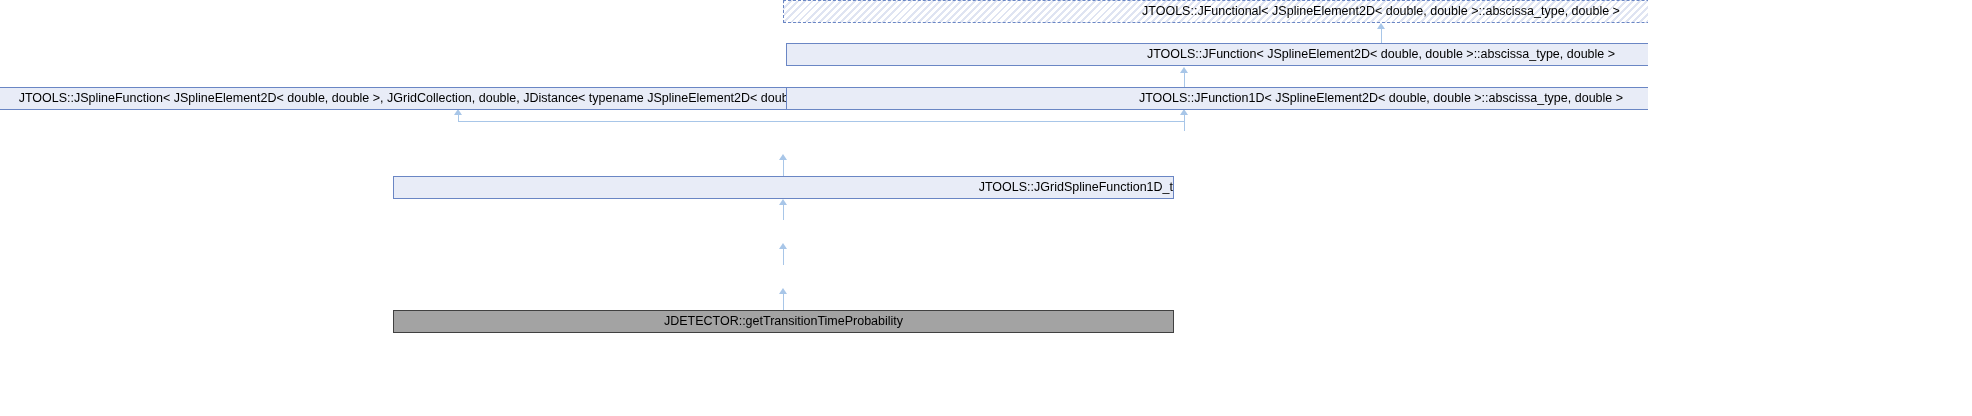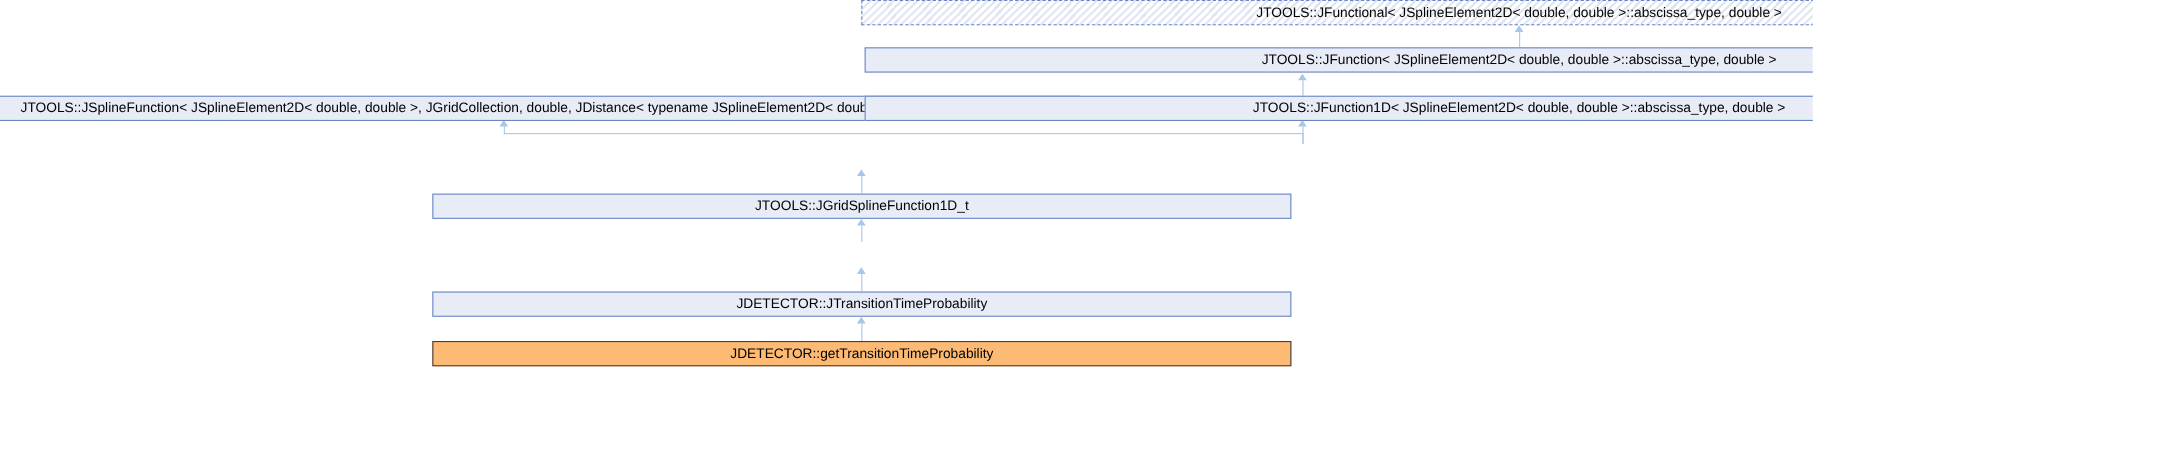--- a/index.html
+++ b/index.html
@@ -25,21 +25,21 @@
     text-align: center;
     font-size: 12.5px;
     color: #000000;
     white-space: nowrap;
     overflow: hidden;
     background: #e8ecf7;
     border: 1px solid #6a86c4;
     z-index: 3;
   }
   .node.current {
-    background: #fdba74;
+    background: #a3a3a3;
     border: 1px solid #404040;
     color: #000000;
   }
   .node.hatched {
     background-color: #f2f4fb;
     background-image: repeating-linear-gradient(
       -45deg,
       #ffffff 0px,
       #ffffff 3px,
       #dfe4f2 3px,
@@ -105,26 +105,23 @@
 
   <div class="node" style="left:-2px; top:87px; width:984px;">
     <span>JTOOLS::JSplineFunction&lt; JSplineElement2D&lt; double, double &gt;, JGridCollection, double, JDistance&lt; typename JSplineElement2D&lt; double, double &gt;::abscissa_type &gt; &gt;</span>
   </div>
 
   <div class="node" style="left:786px; top:87px; width:1190px;">
     <span>JTOOLS::JFunction1D&lt; JSplineElement2D&lt; double, double &gt;::abscissa_type, double &gt;</span>
   </div>
 
 
-  <div class="node" style="left:393px; top:176px; width:781px;">
+  <div class="node" style="left:393px; top:176px; width:781px;text-align:right;">
     <span>JTOOLS::JGridSplineFunction1D_t</span>
   </div>
 
 
-  <div class="node" style="left:393px; top:265px; width:781px;">
-    <span>JDETECTOR::JTransitionTimeProbability</span>
-  </div>
 
   <div class="node current" style="left:393px; top:310px; width:781px;">
     <span>JDETECTOR::getTransitionTimeProbability</span>
   </div>
 
 </div>
 
 </body></html>

